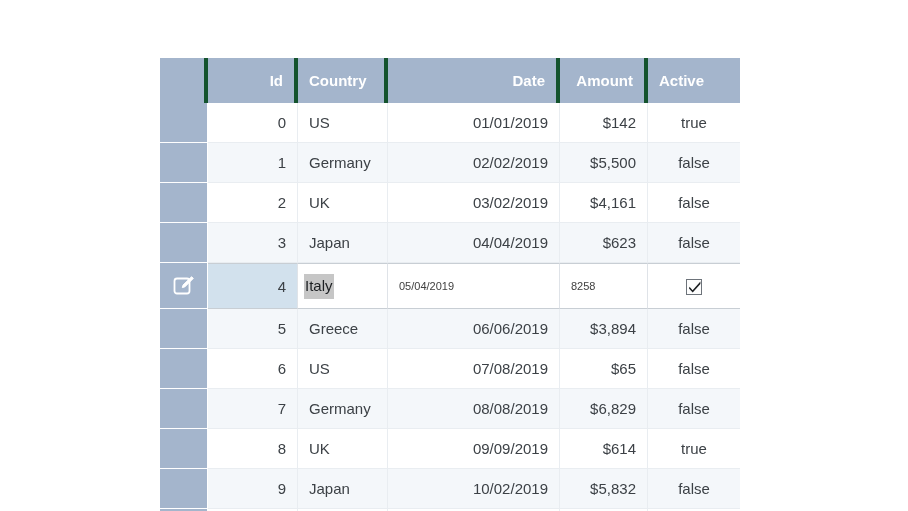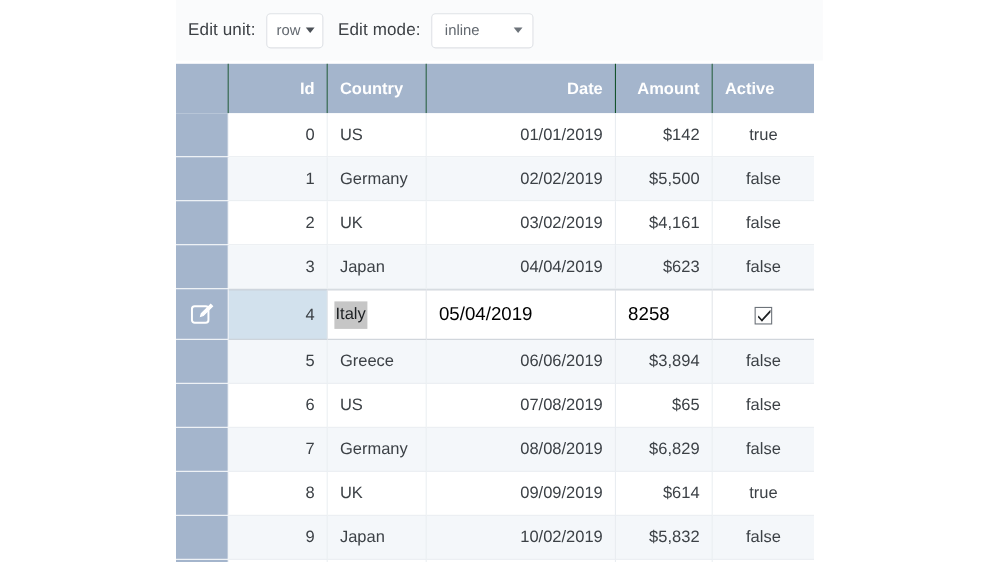--- a/index.html
+++ b/index.html
@@ -91,21 +91,21 @@
   .grid col.c-amount { width: 88px; }
   .grid col.c-active { width: 92px; }
 
   .grid thead th {
     background: #a4b5cc;
     color: #ffffff;
     font-size: 15px;
     font-weight: bold;
     height: 45px;
     padding: 0 11px;
-    border-right: 1px solid #14532d;
+    border-right: 4px solid #14532d;
     box-sizing: border-box;
     white-space: nowrap;
   }
   .grid thead th:last-child { border-right: none; }
   .grid thead th.num   { text-align: right; }
   .grid thead th.left  { text-align: left; }
   .grid thead th.ctr   { text-align: left; }
 
   .grid tbody td {
     height: 40px;
@@ -152,22 +152,22 @@
   tr.editing td.handle {
     border-bottom: 1px solid #ffffff !important;
     border-top: none !important;
   }
   tr.editing td.cell-input { padding: 0 6px; }
 
   .inline-input {
     width: 100%;
     height: 30px;
     line-height: 30px;
-    font-size: 17px;
-    color: #000000;
+    font-size: 11px;
+    color: #404040;
     border: none;
     background: transparent;
     outline: none;
     box-sizing: border-box;
     padding: 0 5px;
     font-family: "Liberation Sans", sans-serif;
   }
   .country-input-wrap {
     display: inline-block;
   }
@@ -199,35 +199,20 @@
     box-sizing: border-box;
     cursor: pointer;
   }
   .chk svg { position: absolute; left: 1px; top: 0px; }
 </style>
 </head>
 <body>
 
 <div id="app">
 
-  <div class="toolbar">
-    <span class="toolbar-label">Edit unit:</span>
-    <span class="toolbar-gap"></span>
-    <div class="select-box unit">
-      <span class="select-value">row</span>
-      <span class="caret"></span>
-    </div>
-    <span class="toolbar-gap-wide"></span>
-    <span class="toolbar-label">Edit mode:</span>
-    <span class="toolbar-gap"></span>
-    <div class="select-box mode">
-      <span class="select-value">inline</span>
-      <span class="caret"></span>
-    </div>
-  </div>
 
   <table class="grid">
     <colgroup>
       <col class="c-edit">
         <col class="c-id">
         <col class="c-country">
       <col class="c-date">
         <col class="c-amount">
         <col class="c-active">
     </colgroup>

